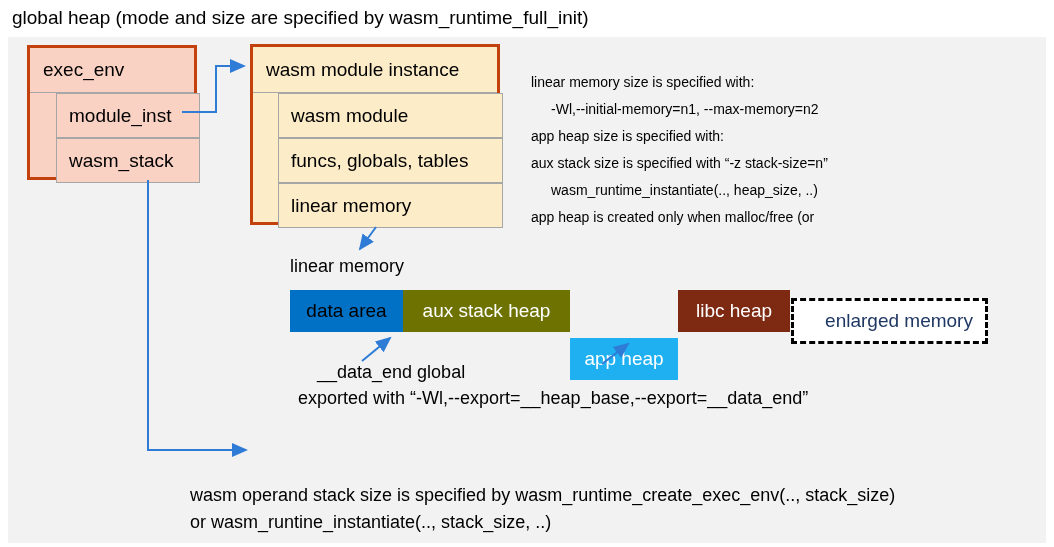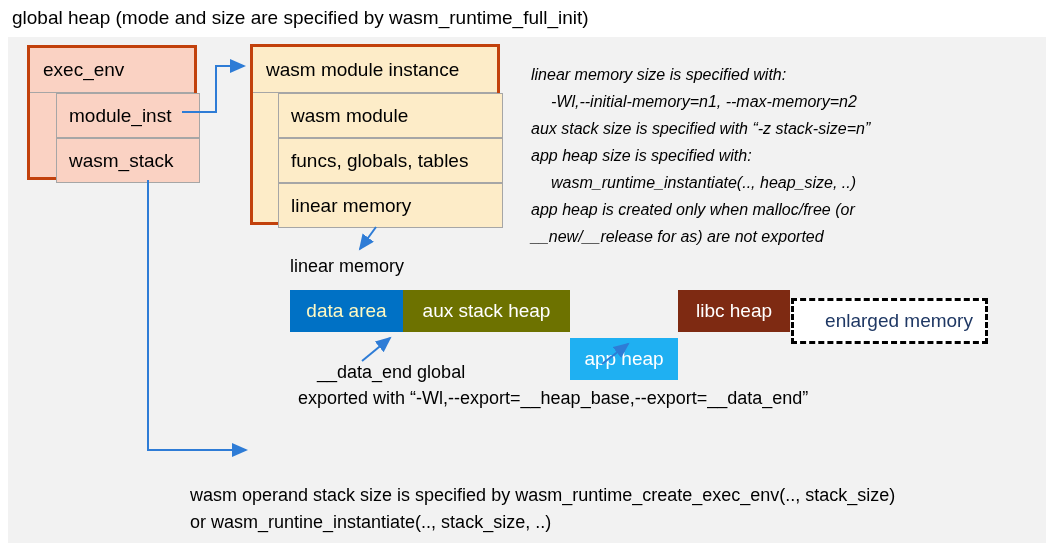--- a/index.html
+++ b/index.html
@@ -20,21 +20,21 @@
     border-bottom:1px solid #a6a6a6;display:flex;align-items:center;
     padding-left:13px;font-size:19px;}
   .exec-box .box-header{height:45px;}
   .inst-box .box-header{height:46px;}
   .inner-row{position:absolute;box-sizing:border-box;border:1px solid #a6a6a6;
     height:45px;display:flex;align-items:center;padding-left:12px;font-size:19px;
     background:inherit;}
   .pink .inner-row{background:#fad2c3;}
   .yellow .inner-row{background:#fdecc8;}
 
-  .notes{position:absolute;left:531px;top:61px;width:515px;font-size:16px;line-height:27px;font-style:italic;}
+  .notes{position:absolute;left:531px;top:69px;width:515px;font-size:14px;line-height:27px;}
   .notes .indent{padding-left:20px;}
 
   .lm-caption{position:absolute;left:290px;top:256px;font-size:18px;}
 
   .seg{position:absolute;top:290px;height:42px;display:flex;align-items:center;
     justify-content:center;font-size:19px;white-space:nowrap;}
   .seg.enlarged{top:298px;height:46px;box-sizing:border-box;border:3px dashed #000;padding-left:19px;}
 
   .small-label{position:absolute;font-size:18px;white-space:nowrap;}
 
@@ -64,30 +64,29 @@
   <div class="box yellow inst-box">
     <div class="box-header">wasm module instance</div>
     <div class="inner-row" style="left:25px;top:46px;width:225px;">wasm module</div>
     <div class="inner-row" style="left:25px;top:91px;width:225px;">funcs, globals, tables</div>
     <div class="inner-row" style="left:25px;top:136px;width:225px;">linear memory</div>
   </div>
 
   <div class="notes">
     <div>linear memory size is specified with:</div>
     <div class="indent">-Wl,--initial-memory=n1, --max-memory=n2</div>
+    <div>app heap size is specified with:</div>
     <div>aux stack size is specified with “-z stack-size=n”</div>
-    <div>app heap size is specified with:</div>
     <div class="indent">wasm_runtime_instantiate(.., heap_size, ..)</div>
     <div>app heap is created only when malloc/free (or</div>
-    <div>__new/__release for as) are not exported</div>
   </div>
 
   <div class="lm-caption">linear memory</div>
 
-  <div class="seg" style="left: 290px; width: 113px; background: rgb(0, 113, 197); color: #fef9c3;">data area</div>
+  <div class="seg" style="left: 290px; width: 113px; background: rgb(0, 113, 197); color: #000000;">data area</div>
   <div class="seg" style="left: 403px; width: 167px; background: rgb(109, 114, 0); color: rgb(255, 255, 255);">aux stack heap</div>
   <div class="seg" style="left: 570px; width: 108px; background: rgb(31, 176, 242); color: rgb(255, 255, 255); margin-top: 48px;">app heap</div>
   <div class="seg" style="left: 678px; width: 112px; background: rgb(126, 42, 18); color: rgb(255, 255, 255);">libc heap</div>
   <div class="seg enlarged" style="left: 791px; width: 197px; background: rgb(255, 255, 255); color: rgb(31, 56, 100);">enlarged memory</div>
 
   <div class="small-label" style="left:317px;top:362px;">__data_end global</div>
   <div class="small-label" style="left:298px;top:388px;">exported with “-Wl,--export=__heap_base,--export=__data_end”</div>
 
 
   <div class="bottom-notes">

